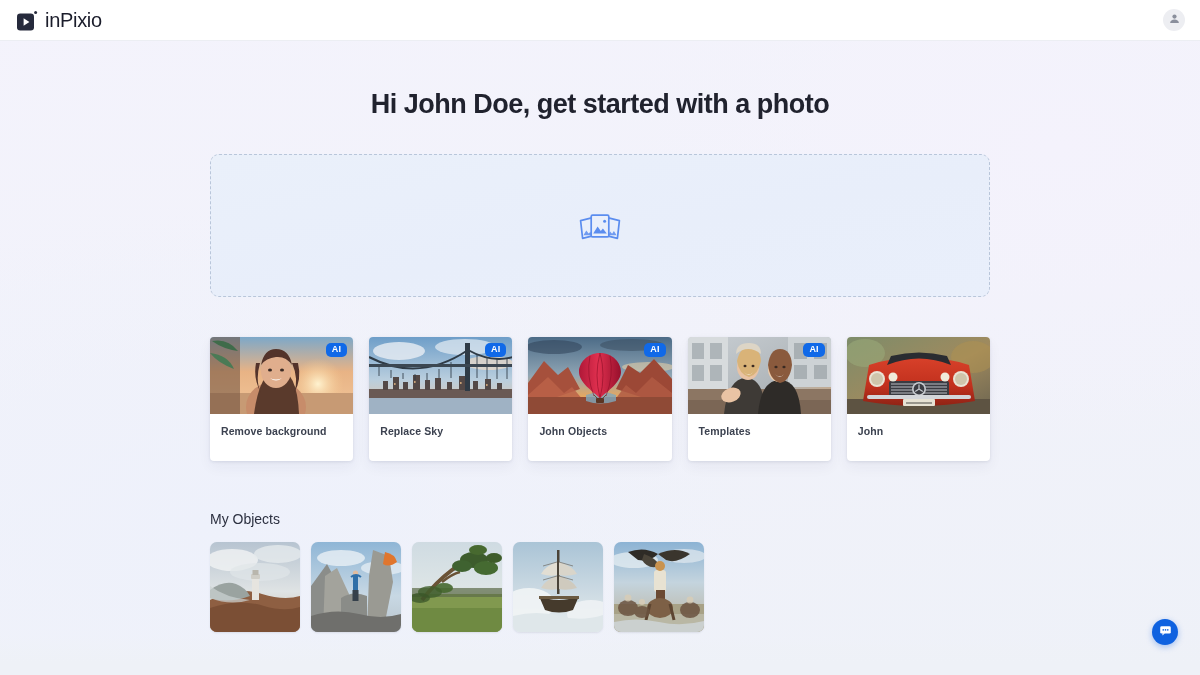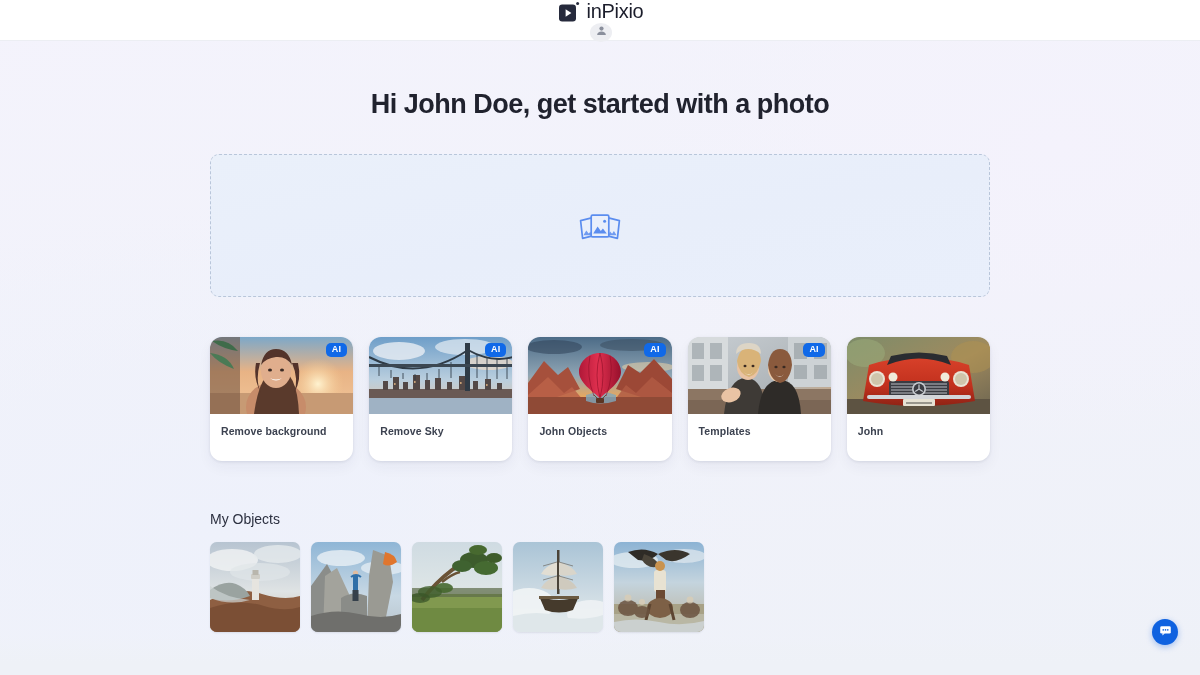--- a/index.html
+++ b/index.html
@@ -39,21 +39,20 @@
   .topbar {
     position: relative;
     z-index: 5;
     height: 41px;
     background: #ffffff;
     border-bottom: 1px solid #eceef3;
     display: flex;
     align-items: center;
     justify-content: space-between;
     padding: 0 15px 0 17px;
-    flex-direction: column;
   }
   .brand {
     display: flex;
     align-items: center;
     gap: 7px;
     height: 100%;
     cursor: pointer;
   }
   .brand-mark {
     position: relative;
@@ -115,21 +114,21 @@
 
   
   .cards {
     margin-top: 40px;
     display: flex;
     gap: 16px;
   }
   .card {
     width: 144px;
     background: #fff;
-    border-radius: 12px;
+    border-radius: 4px;
     box-shadow: 0 1px 3px rgba(30,40,80,.10), 0 6px 14px rgba(30,40,80,.05);
     overflow: hidden;
     cursor: pointer;
     position: relative;
   }
   .card-thumb {
     position: relative;
     height: 77px;
     overflow: hidden;
   }
@@ -325,21 +324,21 @@
             </g>
             <rect x="96" y="6" width="5" height="48" fill="#2f3b46"></rect>
             <g stroke="#2f3b46" stroke-width="1" opacity=".85">
               <path d="M10 28 v11 M22 33 v8 M34 36 v6 M46 37 v6 M58 36 v7 M70 32 v9 M82 25 v16"></path>
               <path d="M108 17 v24 M118 20 v22 M128 22 v20 M138 21 v21"></path>
             </g>
             <rect x="0" y="27" width="144" height="3" fill="#3b4752"></rect>
           </svg>
         </div>
         <div class="ai-badge">AI</div>
-        <div class="card-label">Remove Sky</div>
+        <div class="card-label">Replace Sky</div>
       </div>
 
       <div class="card">
         <div class="card-thumb">
           <svg viewBox="0 0 144 77" preserveAspectRatio="none">
             <defs>
               <linearGradient id="g3sky" x1="0" y1="0" x2="0" y2="1">
                 <stop offset="0%" stop-color="#4c6b87"></stop>
                   <stop offset="50%" stop-color="#8fa5b4"></stop>
                 <stop offset="78%" stop-color="#e8a75e"></stop>

